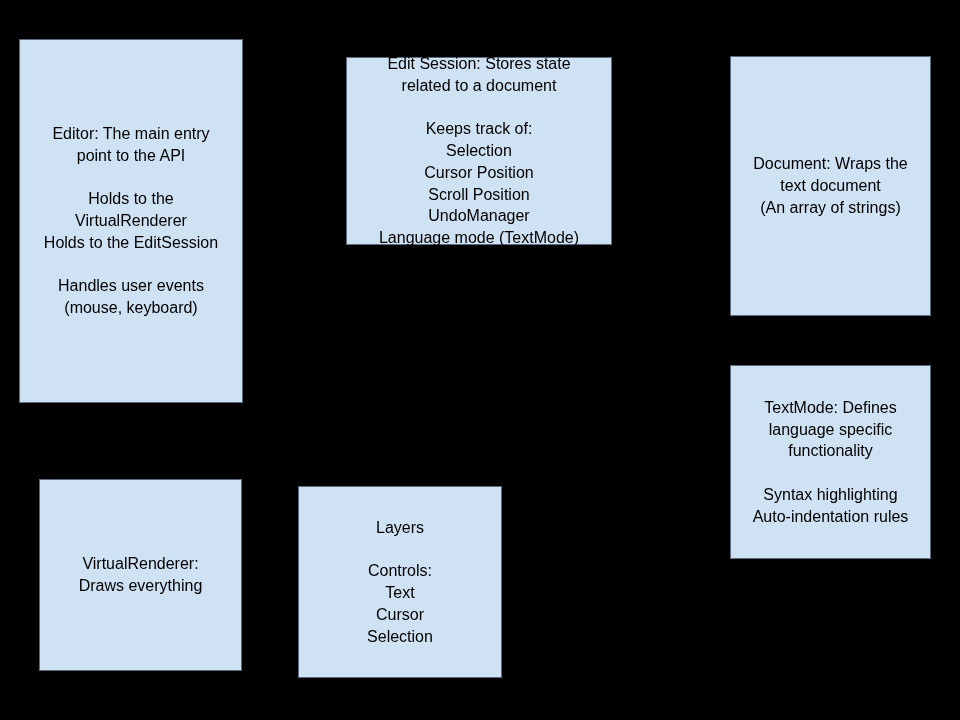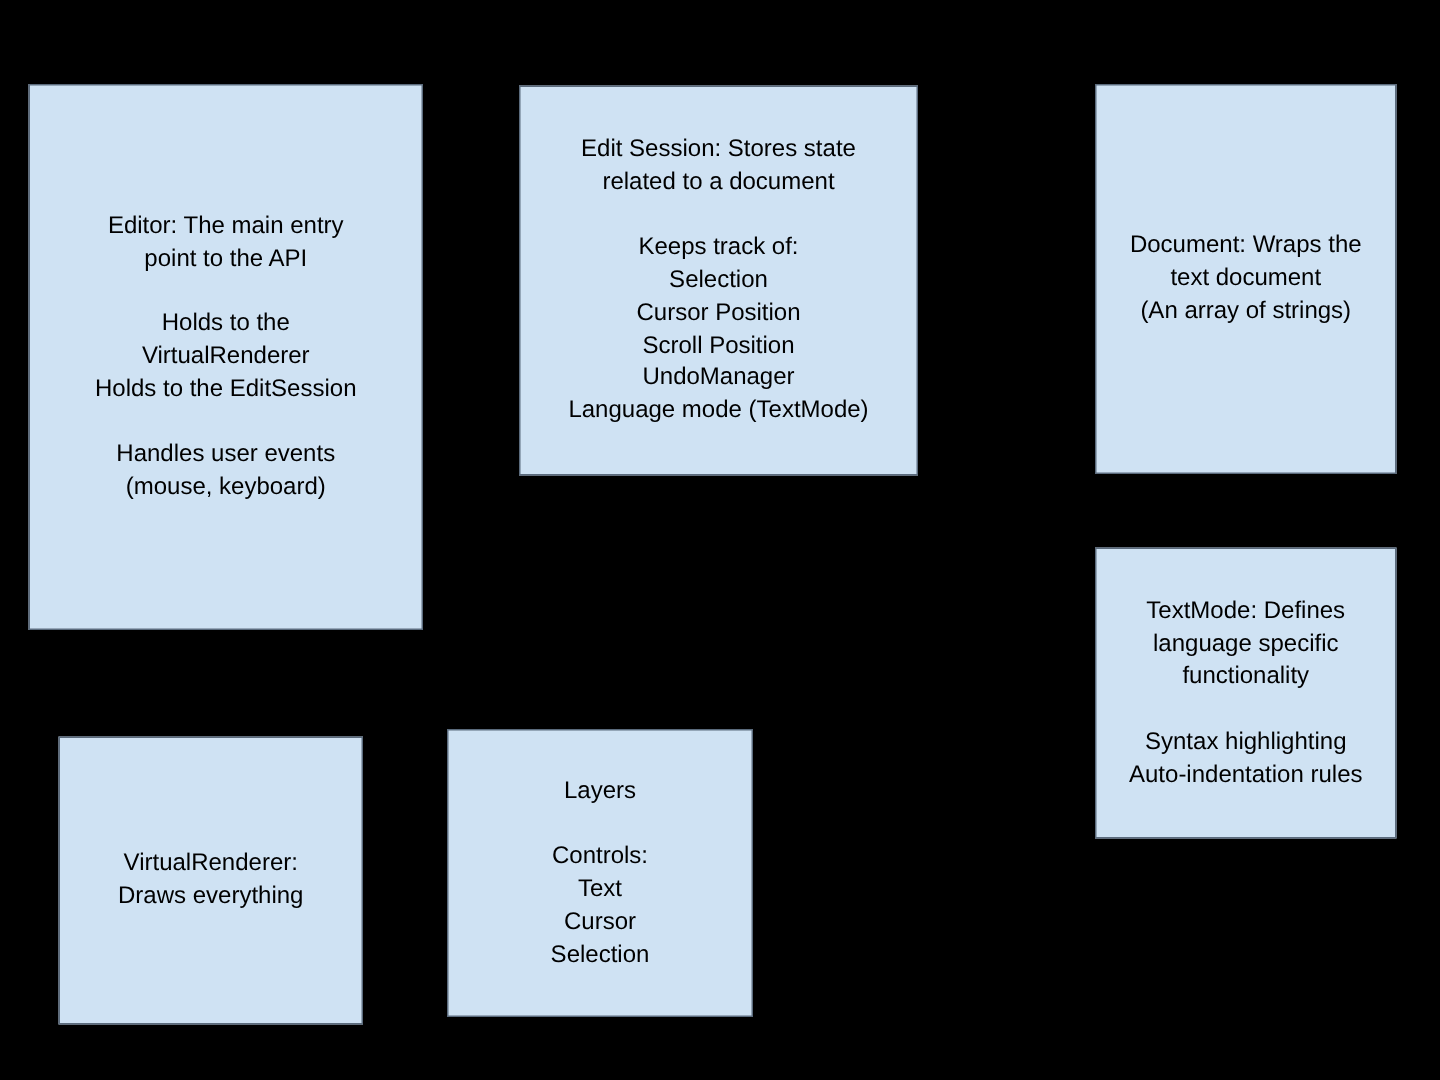--- a/index.html
+++ b/index.html
@@ -31,25 +31,25 @@
     justify-content: center;
     text-align: center;
   }
   .node-label {
     white-space: pre-line;
     color: var(--text-color);
     font-size: 16px;
     line-height: 1.36;
     width: 100%;
   }
-  .node-editor           { left: 19px;  top: 56px;  width: 263px; height: 364px; justify-content: flex-end; }
-  .node-edit-session     { left: 346px; top: 57px;  width: 266px; height: 260px; }
+  .node-editor           { left: 19px;  top: 39px;  width: 224px; height: 364px; justify-content: flex-end; }
+  .node-edit-session     { left: 346px; top: 57px;  width: 266px; height: 188px; }
   .node-document         { left: 730px; top: 56px;  width: 201px; height: 260px; }
   .node-textmode         { left: 730px; top: 365px; width: 201px; height: 194px; }
-  .node-virtual-renderer { left: 39px;  top: 491px; width: 203px; height: 192px; }
+  .node-virtual-renderer { left: 39px;  top: 479px; width: 203px; height: 192px; }
   .node-layers           { left: 298px; top: 486px; width: 204px; height: 192px; }
 </style>
 </head>
 <body>
 
 <div class="canvas">
 
   <div class="node node-editor">
     <div class="node-label">Editor: The main entry
 point to the API

